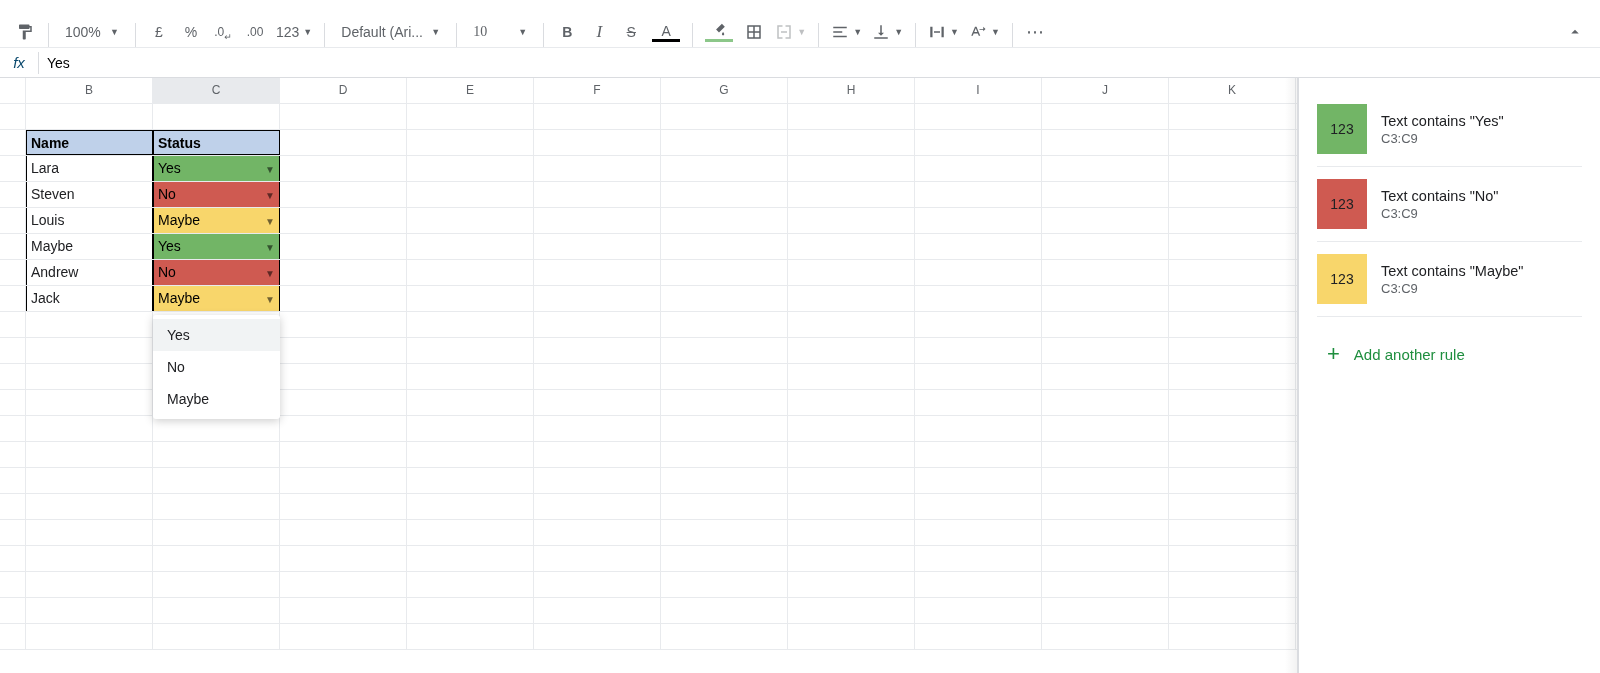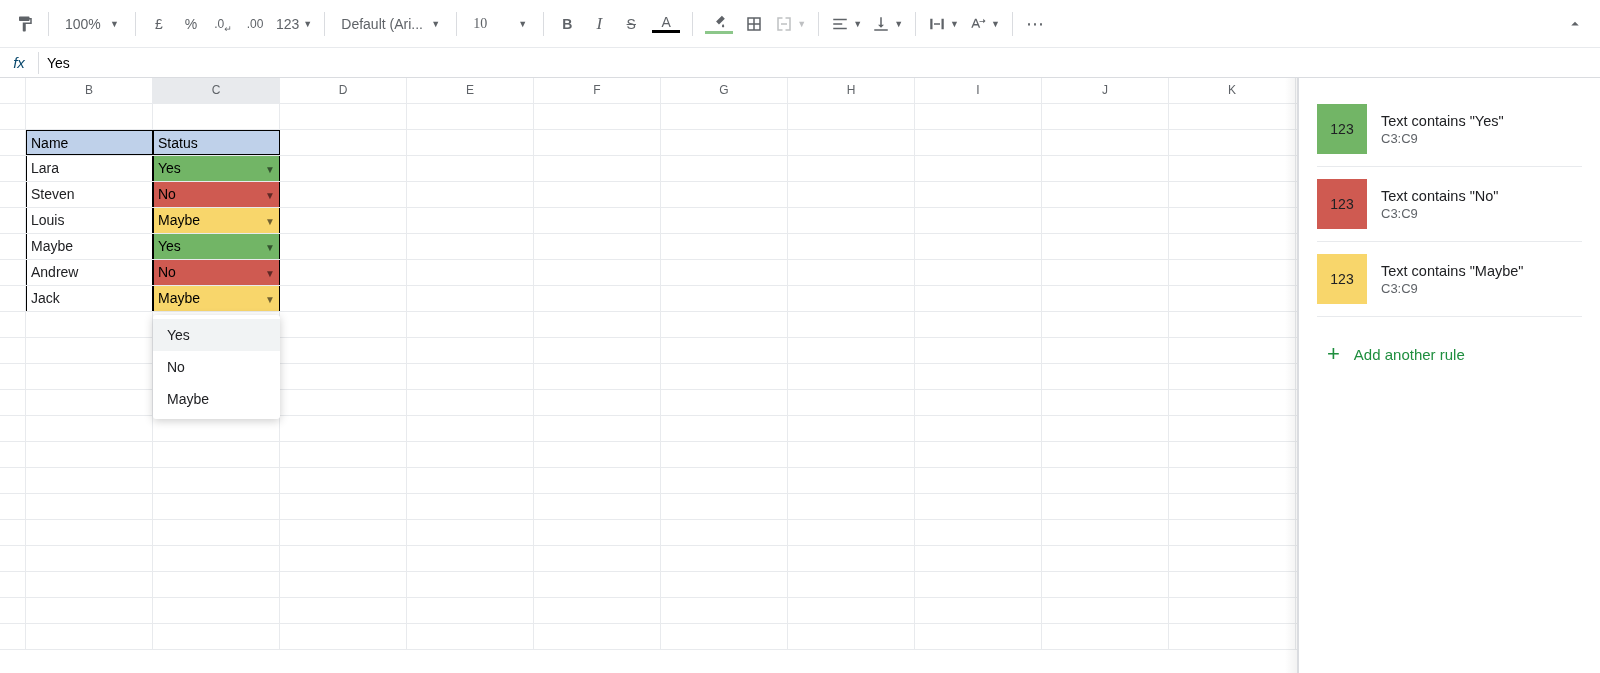--- a/index.html
+++ b/index.html
@@ -1,19 +1,19 @@
 <!DOCTYPE html>
 <html><head>
 <meta charset="utf-8">
 <style>
   * { box-sizing: border-box; margin: 0; padding: 0; }
   body { font-family: Arial, sans-serif; font-size: 13px; color: #202124; background: #fff; width: 1600px; height: 673px; overflow: hidden; position: relative; }
   
   
-  .toolbar { display: flex; align-items: center; padding: 12px 10px; border-bottom: 1px solid #e8eaed; height: 48px; gap: 2px; }
+  .toolbar { display: flex; align-items: flex-end; padding: 0 10px; border-bottom: 1px solid #e8eaed; height: 48px; gap: 2px; }
   .toolbar-sep { width: 1px; height: 24px; background: #dadce0; margin: 0 6px; }
   .tbtn { display: flex; align-items: center; justify-content: center; min-width: 30px; height: 30px; border-radius: 3px; cursor: pointer; color: #5f6368; font-size: 14px; padding: 0 4px; }
   .tbtn .caret { font-size: 9px; margin-left: 4px; color: #5f6368; }
   .tbtn svg { fill: #5f6368; }
   .zoom-sel { width: 70px; justify-content: space-between; padding: 0 8px; }
   .font-sel { width: 115px; justify-content: space-between; padding: 0 8px;}
   .size-sel { width: 70px; justify-content: space-between; padding: 0 8px; font-family: Liberation Serif, serif;}
   .color-underline { border-bottom: 3px solid #000; width: 28px; }
   .color-underline.green { border-color: #8cc78a; }
   .collapse-arrow { margin-left: auto; }
@@ -32,21 +32,21 @@
   .col-headers { display: flex; border-bottom: 1px solid #e8eaed; height: 26px; background: #fff; }
   .row-head-stub { width: 26px; border-right: 1px solid #e8eaed; }
   .col-header { flex: 0 0 127px; text-align: center; font-size: 12px; color: #5f6368; line-height: 25px; border-right: 1px solid #e8eaed; }
   .col-header.sel { background: #e8eaed; }
   
   
   .rows { }
   .row { display: flex; border-bottom: 1px solid #e8eaed; height: 26px; }
   .row-head { width: 26px; border-right: 1px solid #e8eaed; text-align: center; font-size: 12px; color: #5f6368; line-height: 25px; }
   .cell { flex: 0 0 127px; border-right: 1px solid #e8eaed; padding: 0 4px; font-size: 14px; line-height: 25px; position: relative; overflow: hidden; white-space: nowrap; }
-  .cell.hdr { background: #bfd1ea; font-weight: normal; color: #000; border: 1px solid #000;}
+  .cell.hdr { background: #bfd1ea; font-weight: bold; color: #000; border: 1px solid #000;}
   .cell.databorder { border-left: 1px solid #000; border-right: 1px solid #000;}
   .cell.databorder-bottom { border-bottom: 1px solid #000; }
   .cell.yes { background: #72b566; color: #000; }
   .cell.no  { background: #cf5a51; color: #000; }
   .cell.maybe { background: #f8d66b; color: #000; }
   .dd-arrow { position: absolute; right: 4px; top: 50%; transform: translateY(-50%); font-size: 10px; color: rgba(0,0,0,0.55); }
   .active-cell { outline: 2px solid #1a73e8; outline-offset: -2px; }
   .active-handle { position: absolute; right: -3px; bottom: -3px; width: 7px; height: 7px; background: #1a73e8; border: 1px solid #fff;}
   .cursor-caret { border-right: 1px solid #000; padding-right: 0px; display: inline-block; height: 18px; vertical-align: middle; line-height:18px;}
 

